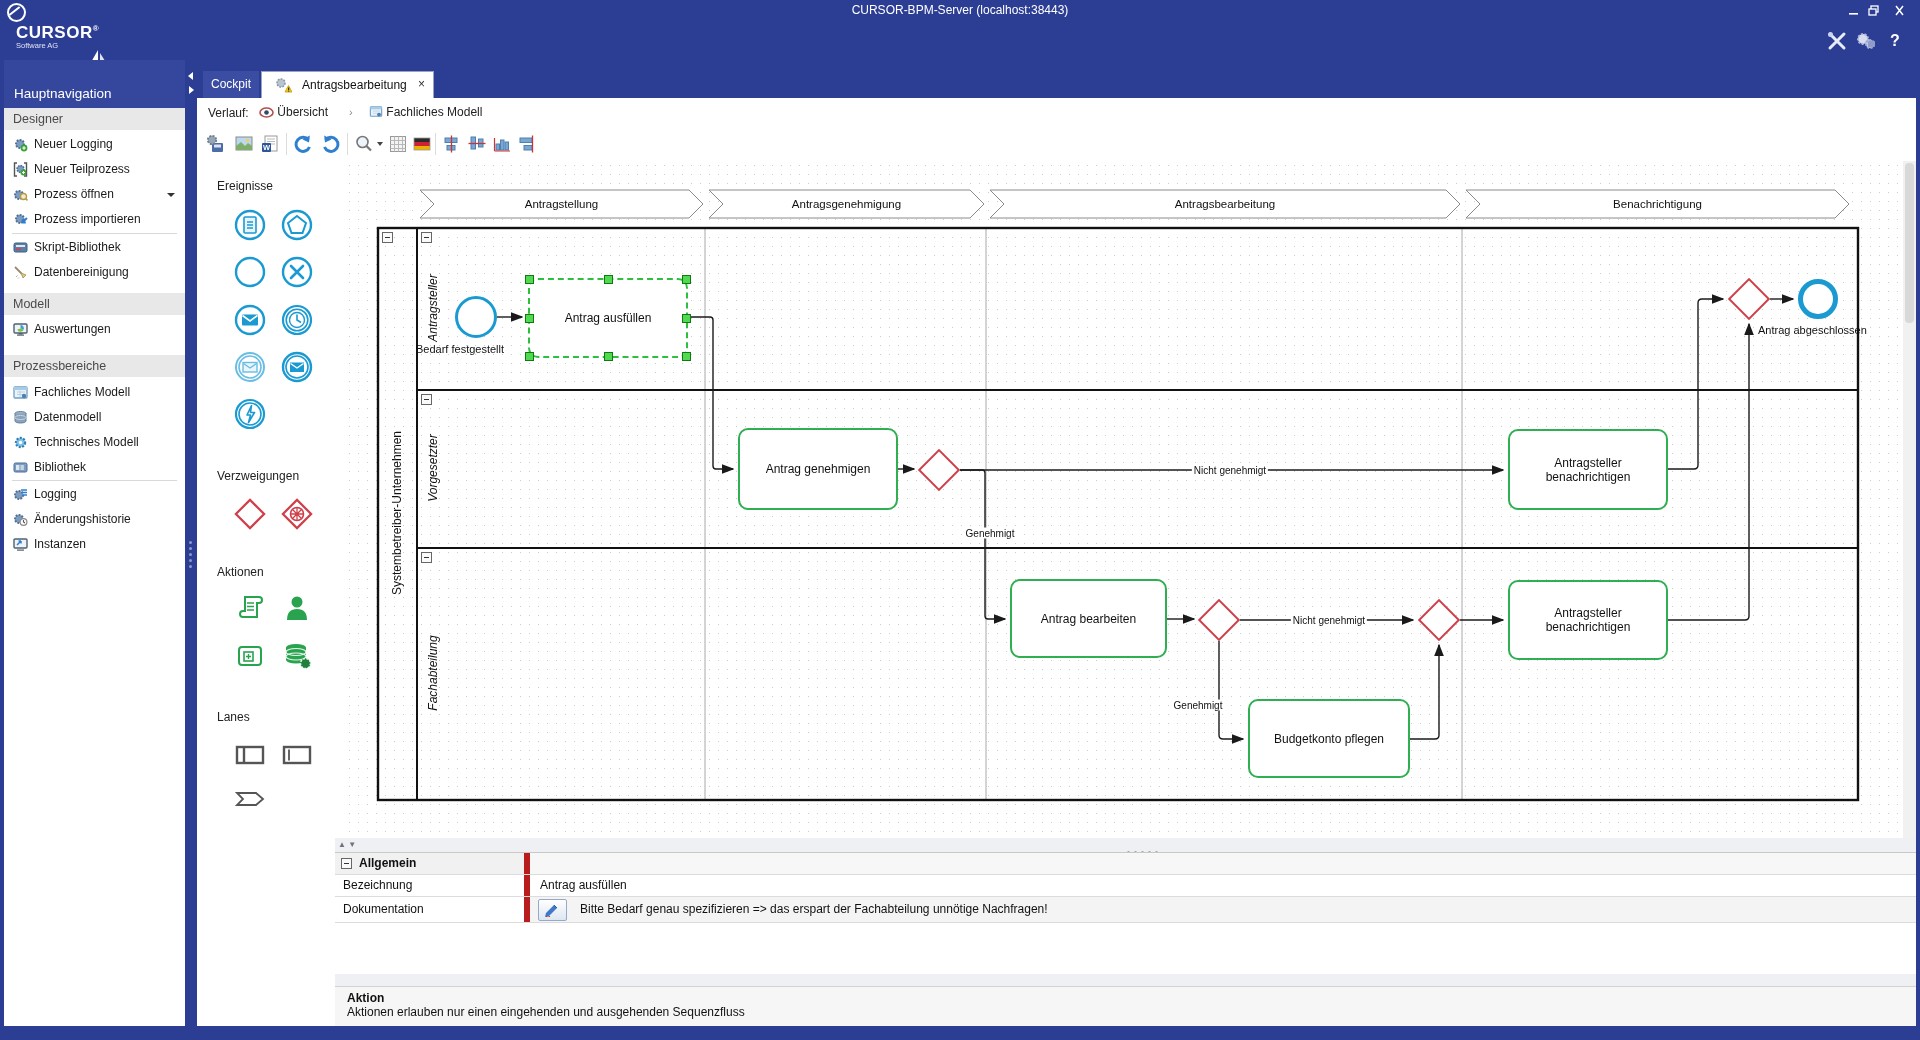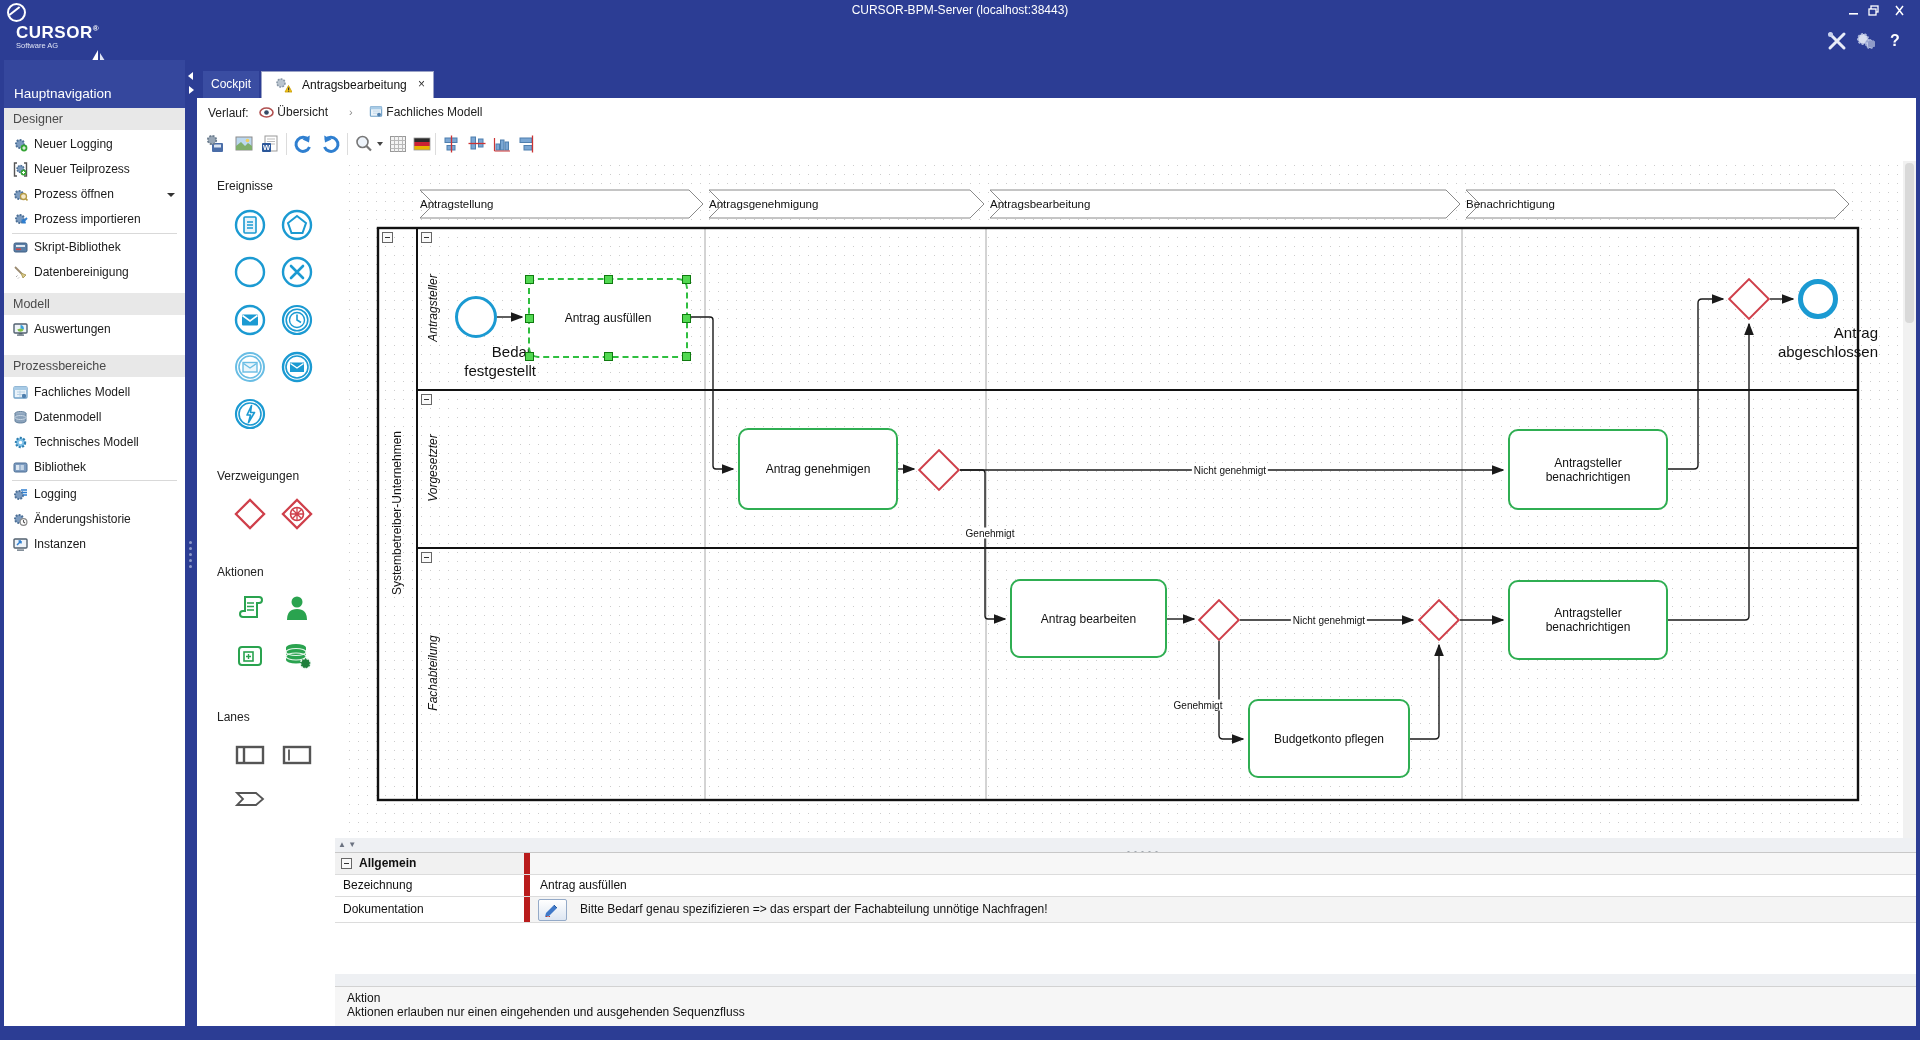--- a/index.html
+++ b/index.html
@@ -52,28 +52,28 @@
   .tbtn{top:7px;width:20px;height:20px;cursor:pointer}
   .tsep{top:6px;width:1px;height:22px;background:#dcdcdc}
   .tcaret{top:15px;width:0;height:0;border-left:3.5px solid transparent;border-right:3.5px solid transparent;border-top:4px solid #444;cursor:pointer}
   
   .palette{left:197px;top:161px;width:150px;height:865px;background:#fff;border-right:1px solid #cfcfcf;box-sizing:border-box}
   .pallbl{left:20px;font-size:12px;color:#222}
   .palico{width:34px;height:34px;cursor:grab}
   
   .canvas{left:345px;top:161px;width:1558px;height:677px;background:#fff;
     background-image:radial-gradient(circle,#cccccc 0.9px,transparent 1px);background-size:9px 9px}
-  .phase-lbl{height:28px;line-height:28px;font-size:11.5px;color:#111;top:29px;cursor:pointer}
+  .phase-lbl{height:28px;line-height:28px;text-align:center;font-size:11.5px;color:#111;top:29px;cursor:pointer}
   .bpmn-task{box-sizing:border-box;background:#fff;border:2px solid #2fae52;border-radius:10px;
     display:flex;align-items:center;justify-content:center;text-align:center;font-size:12px;color:#111;cursor:pointer}
   .bpmn-task.selected{border:2px dashed #2fbf3f}
   .handle{position:absolute;width:9px;height:9px;background:#52d952;border:1px solid #0f7a0f;box-sizing:border-box}
   .gw{width:30px;height:30px;box-sizing:border-box;border:2.5px solid #cf3f4a;background:#fff;transform:rotate(45deg);cursor:pointer}
   .evt{box-sizing:border-box;border-radius:50%;background:#fff;cursor:pointer}
-  .nodelbl{font-size:15px;color:#111;text-align:right;line-height:1.25}
+  .nodelbl{font-size:11px;color:#111;text-align:left;line-height:1.25}
   .edgelbl{font-size:10px;font-weight:400;color:#111;background:#fff;padding:0 2px;white-space:nowrap;transform:translate(-50%,-50%)}
   .rot{transform:rotate(-90deg)}
   .lane-lbl{font-size:12px;font-style:italic;color:#111;text-align:center}
   .pool-lbl{font-size:12px;color:#111;text-align:center}
   .collapse{width:11px;height:11px;box-sizing:border-box;border:1px solid #666;background:#fafafa;cursor:pointer}
   .collapse:after{content:"";position:absolute;left:2px;top:4px;width:5px;height:1px;background:#333}
   
   .bottombg{left:197px;top:838px;width:1719px;height:188px;background:#fff}
   .split{background:#eef0f3;cursor:row-resize}
   .dots-h i{display:inline-block;width:3px;height:3px;border-radius:50%;background:#9aa0a8;margin:0 2px;vertical-align:middle}
@@ -598,17 +598,17 @@
       <span style="margin-left:40px">Bitte Bedarf genau spezifizieren =&gt; das erspart der Fachabteilung unnötige Nachfragen!</span>
     </div>
   </div>
 </div>
 
 <div class="abs split" style="left:335px;top:974px;width:1581px;height:12px">
   <span class="dots-h" style="position:absolute;left:790px;top:4px"><i></i><i></i><i></i><i></i><i></i></span>
 </div>
 
 <div class="abs infopanel">
-  <div style="font-weight:normal">Aktion</div>
+  <div style="font-weight:bold">Aktion</div>
   <div>Aktionen erlauben nur einen eingehenden und ausgehenden Sequenzfluss</div>
 </div>
 
 <div class="abs statusbar"></div>
 
 </body></html>

